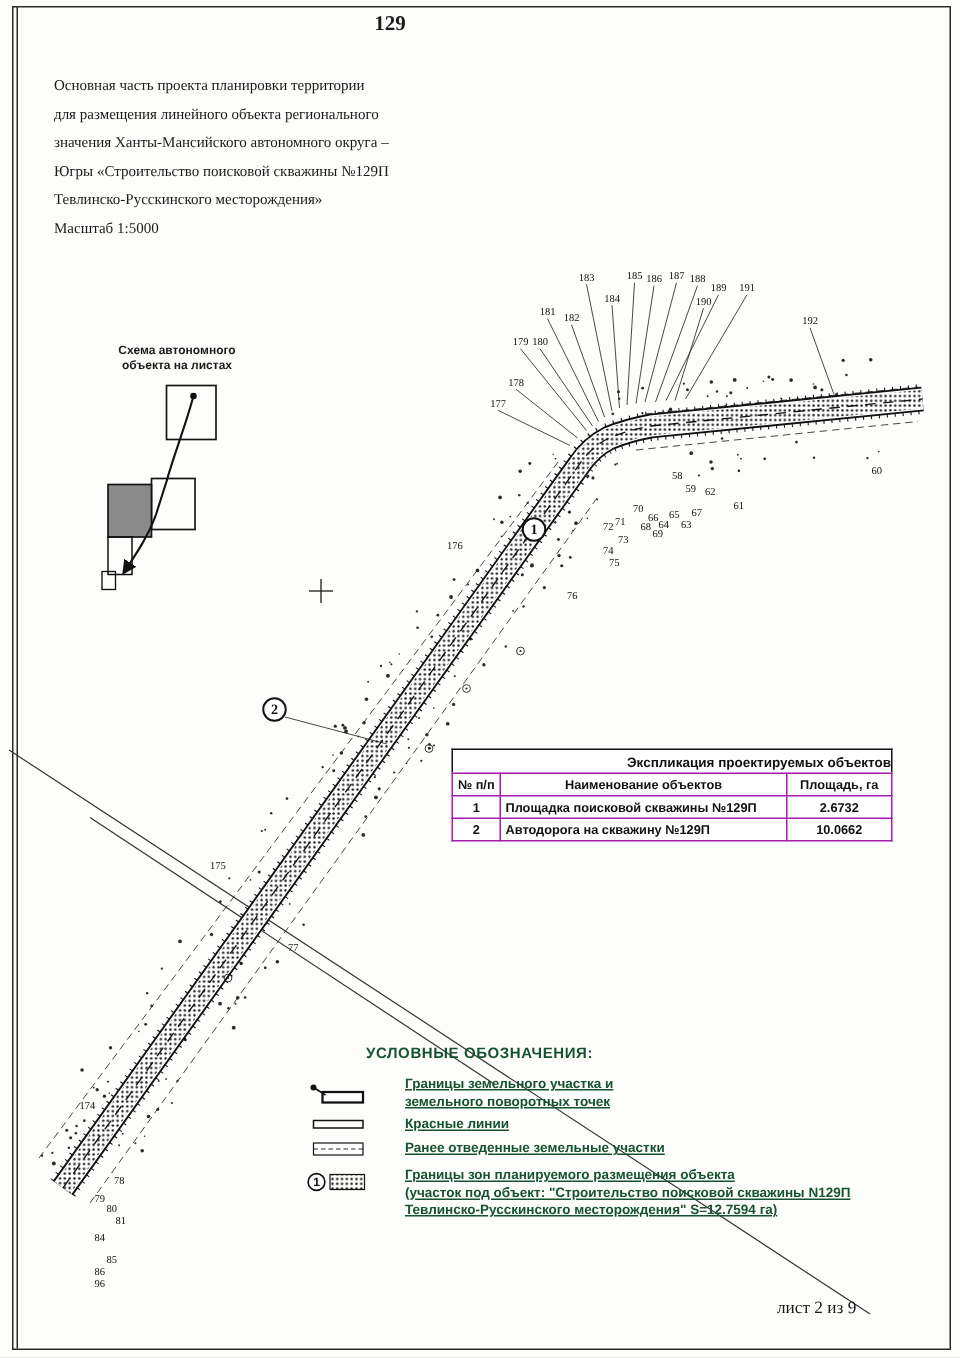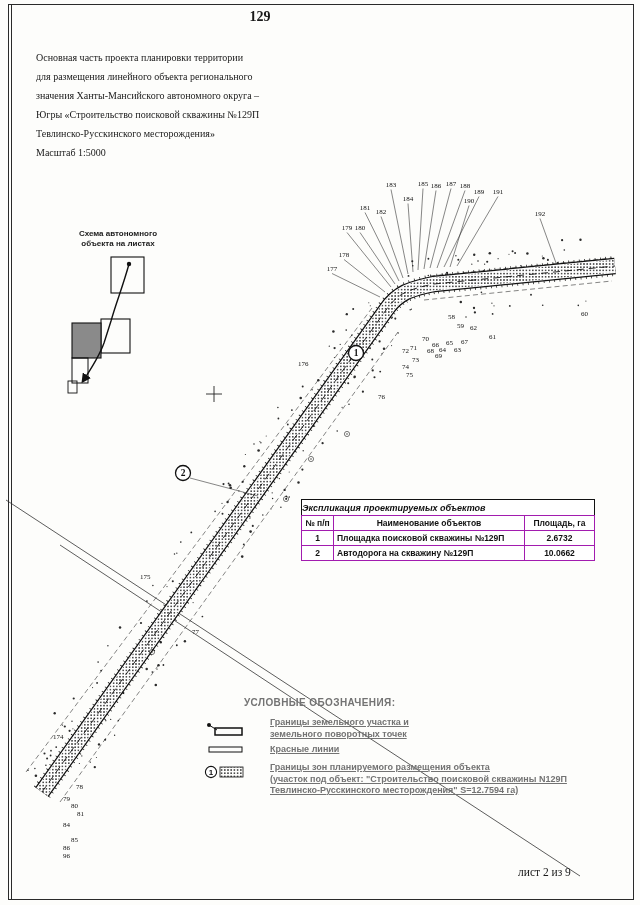--- a/index.html
+++ b/index.html
@@ -27,29 +27,29 @@
   .mcirc{fill:#fff;stroke:#111;stroke-width:1.3;}
   .mtext{font:700 9.5px "Liberation Serif",serif;fill:#111;}
   .speck{fill:#2b2b2b;}
   .veg{fill:none;stroke:#222;stroke-width:.6;}
   .vegdot{fill:#222;}
   .crossmark{stroke:#222;stroke-width:.9;}
 
   
   .expl{position:absolute;left:301px;top:499px;width:294px;z-index:3;font-family:"Liberation Sans",sans-serif;color:#111;}
   .expl-title{border:1px solid #111;border-bottom:none;background:#fff;font-size:9px;font-weight:700;
-              text-align:left;padding:3px 0 2px;font-style:italic;}
+              text-align:right;padding:3px 0 2px;}
   .expl table{border-collapse:collapse;width:100%;background:#fff;table-layout:fixed;}
   .expl th,.expl td{border:1px solid #a21caf;font-size:8.5px;padding:2px 3px;vertical-align:middle;}
   .expl th{font-weight:700;text-align:center;line-height:10px;}
   .expl td{font-weight:700;text-align:center;}
   .expl td.c1{text-align:left;}
 
   
-  .legend{position:absolute;left:204px;top:697px;width:400px;z-index:3;font-family:"Liberation Sans",sans-serif;color:#737373;}
+  .legend{position:absolute;left:204px;top:697px;width:400px;z-index:3;font-family:"Liberation Sans",sans-serif;color:#14532d;}
   .legend-title{font-size:10px;font-weight:700;letter-spacing:.4px;margin:0 0 9px 40px;}
   .li{display:flex;align-items:center;gap:24px;margin-bottom:4px;text-decoration:underline;}
   .li.top{align-items:flex-start;margin-top:6px;}
   .sw{flex:0 0 42px;}
   .lt{font-size:9px;font-weight:600;line-height:11.5px;}
   .swt{font:700 8px "Liberation Sans",sans-serif;fill:#111;}
 
   .sheet-label{position:absolute;left:518px;top:866px;font-size:11.5px;z-index:3;}
 </style>
 </head>
@@ -439,20 +439,29 @@
 
     <div class="li">
       <svg class="sw" width="42" height="12">
         <rect x="5" y="3" width="33" height="5" fill="none" stroke="#111" stroke-width="1"></rect>
       </svg>
       <div class="lt">
         <span>Красные линии</span>
       </div>
     </div>
 
+    <div class="li">
+      <svg class="sw" width="42" height="12">
+        <rect x="5" y="2" width="33" height="8" fill="#fff" stroke="#111" stroke-width="0.8"></rect>
+        <line x1="5" y1="6" x2="38" y2="6" stroke="#111" stroke-width="0.6" stroke-dasharray="3 2"></line>
+      </svg>
+      <div class="lt">
+        <span>Ранее отведенные земельные участки</span>
+      </div>
+    </div>
 
     <div class="li top">
       <svg class="sw" width="42" height="20">
         <circle cx="7" cy="10" r="5.6" fill="#fff" stroke="#111" stroke-width="1.1"></circle>
         <text x="7" y="12.6" text-anchor="middle" class="swt">1</text>
         <rect x="16" y="5" width="23" height="10" fill="url(#dots)" stroke="#111" stroke-width="0.8"></rect>
       </svg>
       <div class="lt">
         <span>Границы зон планируемого размещения объекта</span><br>
         <span>(участок под объект: "Строительство поисковой скважины N129П</span><br>

